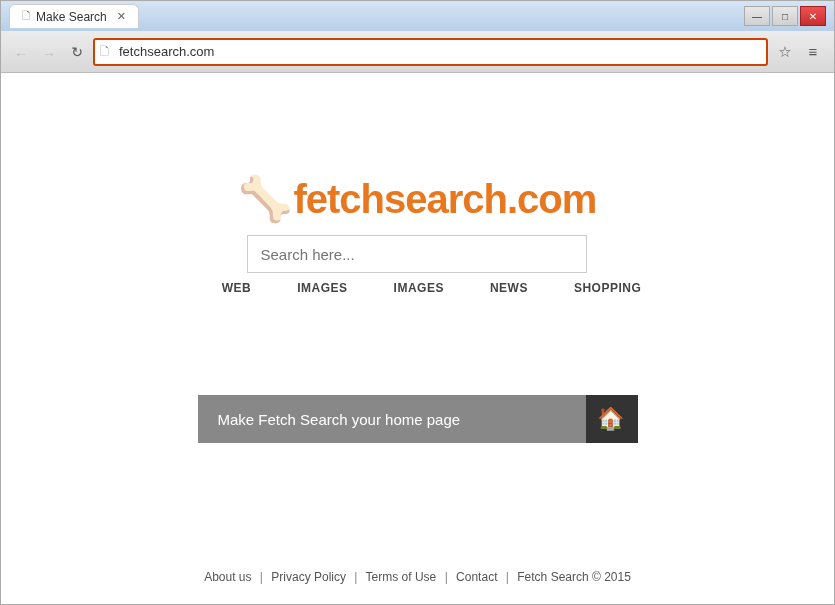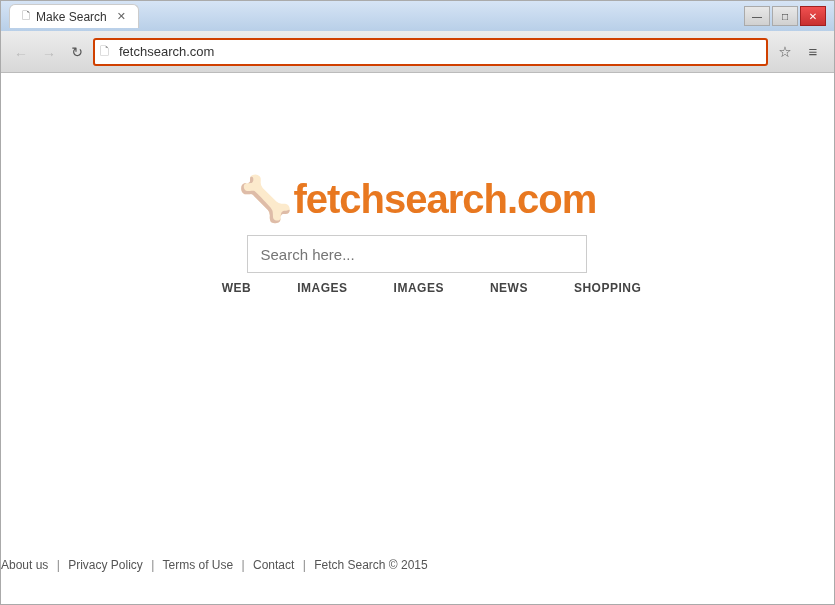--- a/index.html
+++ b/index.html
@@ -41,21 +41,21 @@
     .search-categories { display: flex; gap: 18px; margin-top: 8px; }
     .cat-link { font-size: 12px; color: #444; text-decoration: none; font-weight: bold; letter-spacing: 0.5px; margin-left: 28px; }
 
     
     .homepage-banner { display: flex; align-items: stretch; margin-top: 100px; width: 440px; }
     .banner-text { background: #888; color: white; font-size: 15px; padding: 0 20px; display: flex; align-items: center; flex: 1; height: 48px; }
     .banner-btn { width: 52px; height: 48px; background: #333; display: flex; align-items: center; justify-content: center; cursor: pointer; }
     .house-icon { font-size: 22px; color: white; }
 
     
-    .footer { position: absolute; bottom: 32px; width: 100%; text-align: left; font-size: 12px; color: #555; }
+    .footer { position: absolute; bottom: 20px; width: 100%; text-align: center; font-size: 12px; color: #555; }
     .footer a { color: #555; text-decoration: none; }
     .footer-sep { margin: 0 5px; color: #888; }
   </style>
 </head>
 <body>
 
 <div class="window">
 
   <div class="title-bar">
     <div class="tab-area">
@@ -108,20 +108,28 @@
       </div>
       <div class="search-categories">
         <a class="cat-link" href="#">WEB</a>
         <a class="cat-link" href="#">IMAGES</a>
         <a class="cat-link" href="#">IMAGES</a>
         <a class="cat-link" href="#">NEWS</a>
         <a class="cat-link" href="#">SHOPPING</a>
       </div>
     </div>
 
+    <div class="homepage-banner">
+      <div class="banner-text">
+        <span>Make Fetch Search your home page</span>
+      </div>
+      <div class="banner-btn">
+        <span class="house-icon">🏠</span>
+      </div>
+    </div>
 
     <div class="footer">
       <a href="#">About us</a>
       <span class="footer-sep">|</span>
       <a href="#">Privacy Policy</a>
       <span class="footer-sep">|</span>
       <a href="#">Terms of Use</a>
       <span class="footer-sep">|</span>
       <a href="#">Contact</a>
       <span class="footer-sep">|</span>

